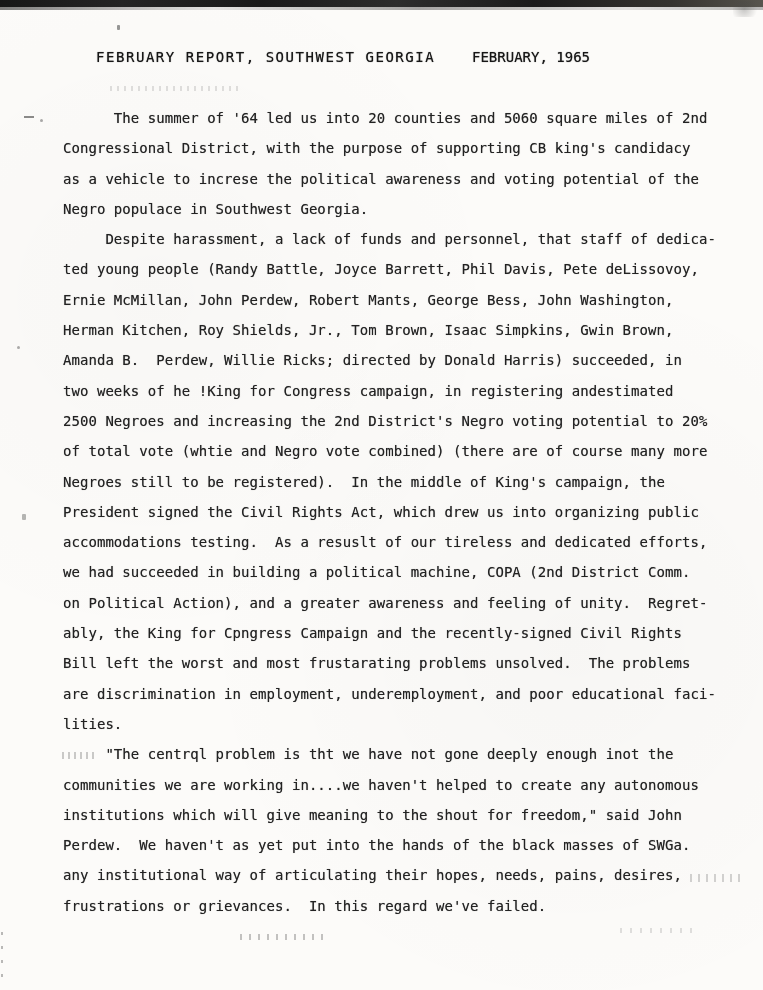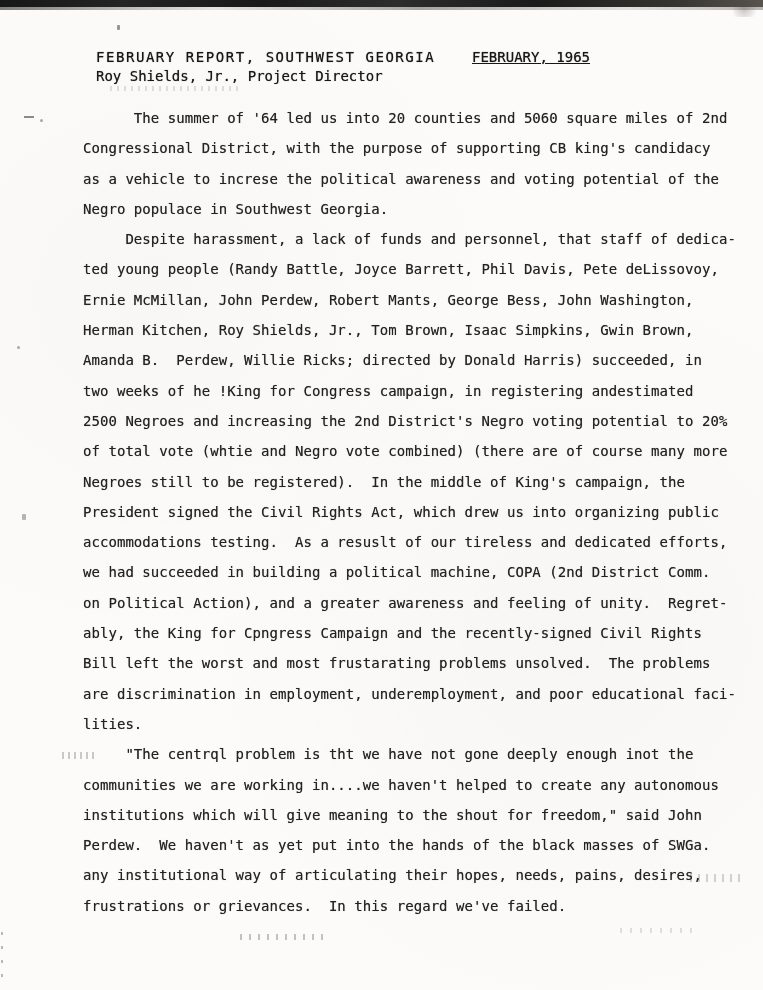--- a/index.html
+++ b/index.html
@@ -55,32 +55,30 @@
     color: #181818;
     text-shadow: 0 0 0.8px rgba(20,20,20,0.7);
   }
   .doc-date {
     position: absolute;
     top: 49px; left: 472px;
     font-size: 14px;
     white-space: pre;
     color: #161616;
     text-shadow: 0 0 0.9px rgba(20,20,20,0.75);
-    text-decoration: underline;
   }
   .doc-body {
     position: absolute;
     top: 103px; left: 63px;
     font-size: 14px;
     line-height: 30.3px;
     letter-spacing: 0.05px;
     white-space: pre;
     color: #222;
     text-shadow: 0 0 0.7px rgba(30,30,30,0.55);
-    margin-left: 20px;
   }
   
   .speckle { position: absolute; pointer-events: none; }
   .sp1 { left: 24px; top: 116px; width: 10px; height: 2px; background: rgba(45,45,45,0.55); }
   .sp1b { left: 40px; top: 119px; width: 3px; height: 3px; border-radius: 50%; background: rgba(45,45,45,0.4); }
   .sp2 { left: 17px; top: 346px; width: 3px; height: 3px; border-radius: 50%; background: rgba(50,50,50,0.4); }
   .sp3 { left: 22px; top: 514px; width: 4px; height: 6px; background: rgba(50,50,50,0.35); border-radius: 1px; }
   .sp4 { left: 117px; top: 25px; width: 3px; height: 5px; background: rgba(50,50,50,0.5); border-radius: 1px; }
   .sp5 { left: 240px; top: 934px; width: 90px; height: 6px;
          background: repeating-linear-gradient(90deg, rgba(60,60,60,0.3) 0 2px, transparent 2px 9px); }
@@ -99,21 +97,20 @@
 </style>
 </head>
 <body>
 
 <div class="page">
 
   <div class="scan-edge-top"></div>
 
   <div class="doc-title">FEBRUARY REPORT, SOUTHWEST GEORGIA</div>
 
-  <div class="doc-byline">Roy Shields, Jr., Project Director</div>
 
   <div class="doc-date">FEBRUARY, 1965</div>
 
   <div class="doc-body" id="doc-body"><div class="line">      The summer of '64 led us into 20 counties and 5060 square miles of 2nd</div><div class="line">Congressional District, with the purpose of supporting CB king's candidacy</div><div class="line">as a vehicle to increse the political awareness and voting potential of the</div><div class="line">Negro populace in Southwest Georgia.</div><div class="line">     Despite harassment, a lack of funds and personnel, that staff of dedica-</div><div class="line">ted young people (Randy Battle, Joyce Barrett, Phil Davis, Pete deLissovoy,</div><div class="line">Ernie McMillan, John Perdew, Robert Mants, George Bess, John Washington,</div><div class="line">Herman Kitchen, Roy Shields, Jr., Tom Brown, Isaac Simpkins, Gwin Brown,</div><div class="line">Amanda B.  Perdew, Willie Ricks; directed by Donald Harris) succeeded, in</div><div class="line">two weeks of he !King for Congress campaign, in registering andestimated</div><div class="line">2500 Negroes and increasing the 2nd District's Negro voting potential to 20%</div><div class="line">of total vote (whtie and Negro vote combined) (there are of course many more</div><div class="line">Negroes still to be registered).  In the middle of King's campaign, the</div><div class="line">President signed the Civil Rights Act, which drew us into organizing public</div><div class="line">accommodations testing.  As a resuslt of our tireless and dedicated efforts,</div><div class="line">we had succeeded in building a political machine, COPA (2nd District Comm.</div><div class="line">on Political Action), and a greater awareness and feeling of unity.  Regret-</div><div class="line">ably, the King for Cpngress Campaign and the recently-signed Civil Rights</div><div class="line">Bill left the worst and most frustarating problems unsolved.  The problems</div><div class="line">are discrimination in employment, underemployment, and poor educational faci-</div><div class="line">lities.</div><div class="line">     "The centrql problem is tht we have not gone deeply enough inot the</div><div class="line">communities we are working in....we haven't helped to create any autonomous</div><div class="line">institutions which will give meaning to the shout for freedom," said John</div><div class="line">Perdew.  We haven't as yet put into the hands of the black masses of SWGa.</div><div class="line">any institutional way of articulating their hopes, needs, pains, desires,</div><div class="line">frustrations or grievances.  In this regard we've failed.</div></div>
 
   <div class="speckle sp1"></div>
   <div class="speckle sp1b"></div>
   <div class="speckle sp2"></div>
   <div class="speckle sp3"></div>
   <div class="speckle sp4"></div>

